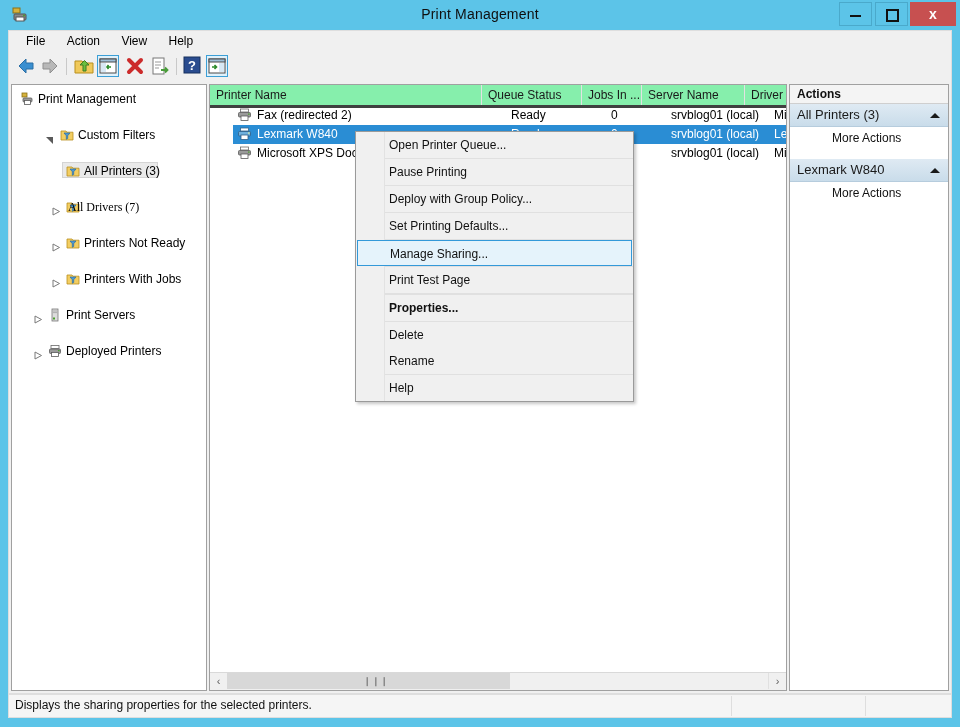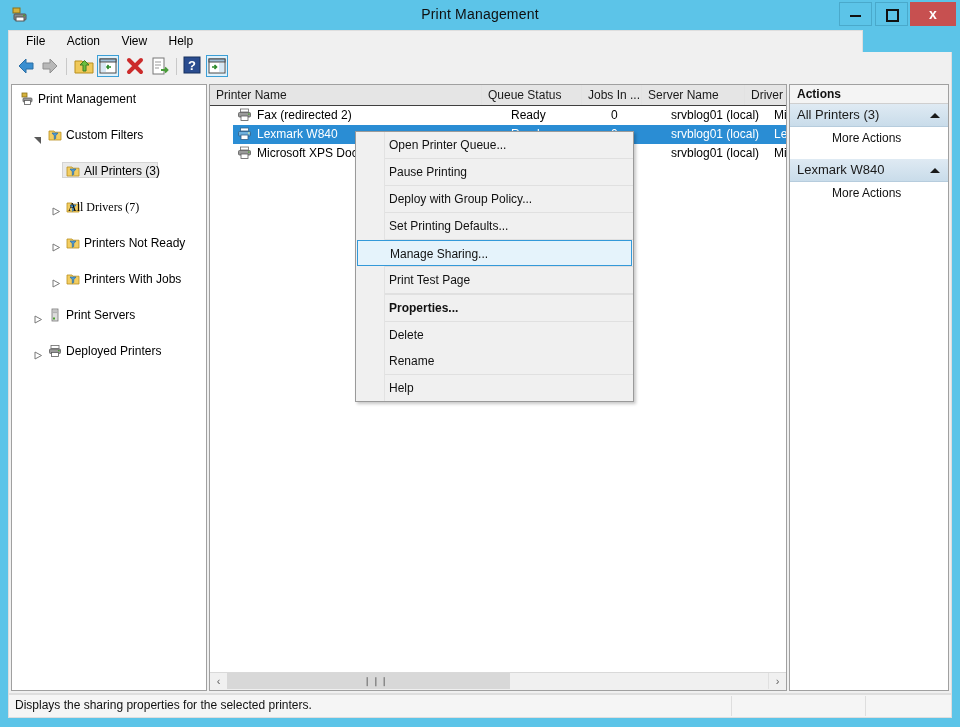--- a/index.html
+++ b/index.html
@@ -45,21 +45,21 @@
     border: 2px solid #111;
   }
   .glyph-close {
     position: absolute; left: 0; top: 0; width: 44px; height: 22px;
     line-height: 22px; text-align: center; color: #fff;
     font-size: 14px; font-weight: bold; font-family: "Liberation Sans", sans-serif;
   }
 
   
   .menubar {
-    position: absolute; left: 8px; top: 30px; width: 855px; height: 22px;
+    position: absolute; left: 8px; top: 30px; width: 944px; height: 22px;
     background: #f0f0f0; border: 1px solid #dedede; border-bottom: none;
     box-sizing: border-box;
   }
   .menuitem {
     display: inline-block; height: 20px; line-height: 20px;
     padding: 0 9px; font-size: 12px; color: #000; cursor: default;
   }
   .menuitem:first-child { margin-left: 8px; }
 
   
@@ -106,21 +106,21 @@
   }
 
   
   .listpane {
     position: absolute; left: 200px; top: 4px; width: 578px; height: 607px;
     background: #ffffff; border: 1px solid #a0a0a0; box-sizing: border-box;
     overflow: hidden;
   }
   .lvheader {
     position: absolute; left: 0; top: 0; height: 20px; width: 100%;
-    background: #e5e5e5; border-bottom: 1px solid #404040;
+    background: #86efac; border-bottom: 3px solid #404040;
   }
   .lvhcell {
     position: absolute; top: 0; height: 20px; line-height: 20px;
     font-size: 12px; color: #1a1a1a; padding-left: 6px;
     border-right: 1px solid #e2e2e2; box-sizing: border-box;
     white-space: nowrap; overflow: hidden; cursor: default;
   }
   .lvrow { position: absolute; left: 0; height: 19px; width: 100%; margin-left: 23px; }
   .lvrow.sel { background: #2a8dd4; }
   .lvcell {
@@ -336,21 +336,21 @@
         <span class="ticon" style="left:8px;">
           <svg width="14" height="14" viewBox="0 0 14 14">
             <rect x="2" y="1" width="5" height="4" fill="#d6b23c" stroke="#8a6f16" stroke-width="0.8"></rect>
             <rect x="3" y="6" width="9" height="4" rx="1" fill="#9a9a9a" stroke="#5a5a5a" stroke-width="0.8"></rect>
             <rect x="4.5" y="8.5" width="6" height="4" fill="#fff" stroke="#5a5a5a" stroke-width="0.8"></rect>
           </svg>
         </span>
         <span class="tlabel" style="left:26px;">Print Management</span>
       </div>
 
-      <div class="tnode" style="top:23px;">
+      <div class="tnode" style="top:23px;margin-left:12px;">
         <span class="texp" style="left:21px;">
           <svg width="9" height="9" viewBox="0 0 9 9">
               <path d="M1 2 L8 2 L8 9 Z" fill="#5a5a5a"></path>
             </svg>
         </span>
         <span class="ticon" style="left:36px;">
           <svg width="14" height="14" viewBox="0 0 14 14">
             <path d="M1 3 h5 l1 1.2 h6 V12 H1 Z" fill="#f3ce62" stroke="#b9911f" stroke-width="0.8"></path>
             <path d="M4 5 h6 l-2.3 2.7 v2.8 l-1.4 .8 V7.7 Z" fill="#4c9ad6" stroke="#2e6c9e" stroke-width="0.7"></path>
           </svg>

